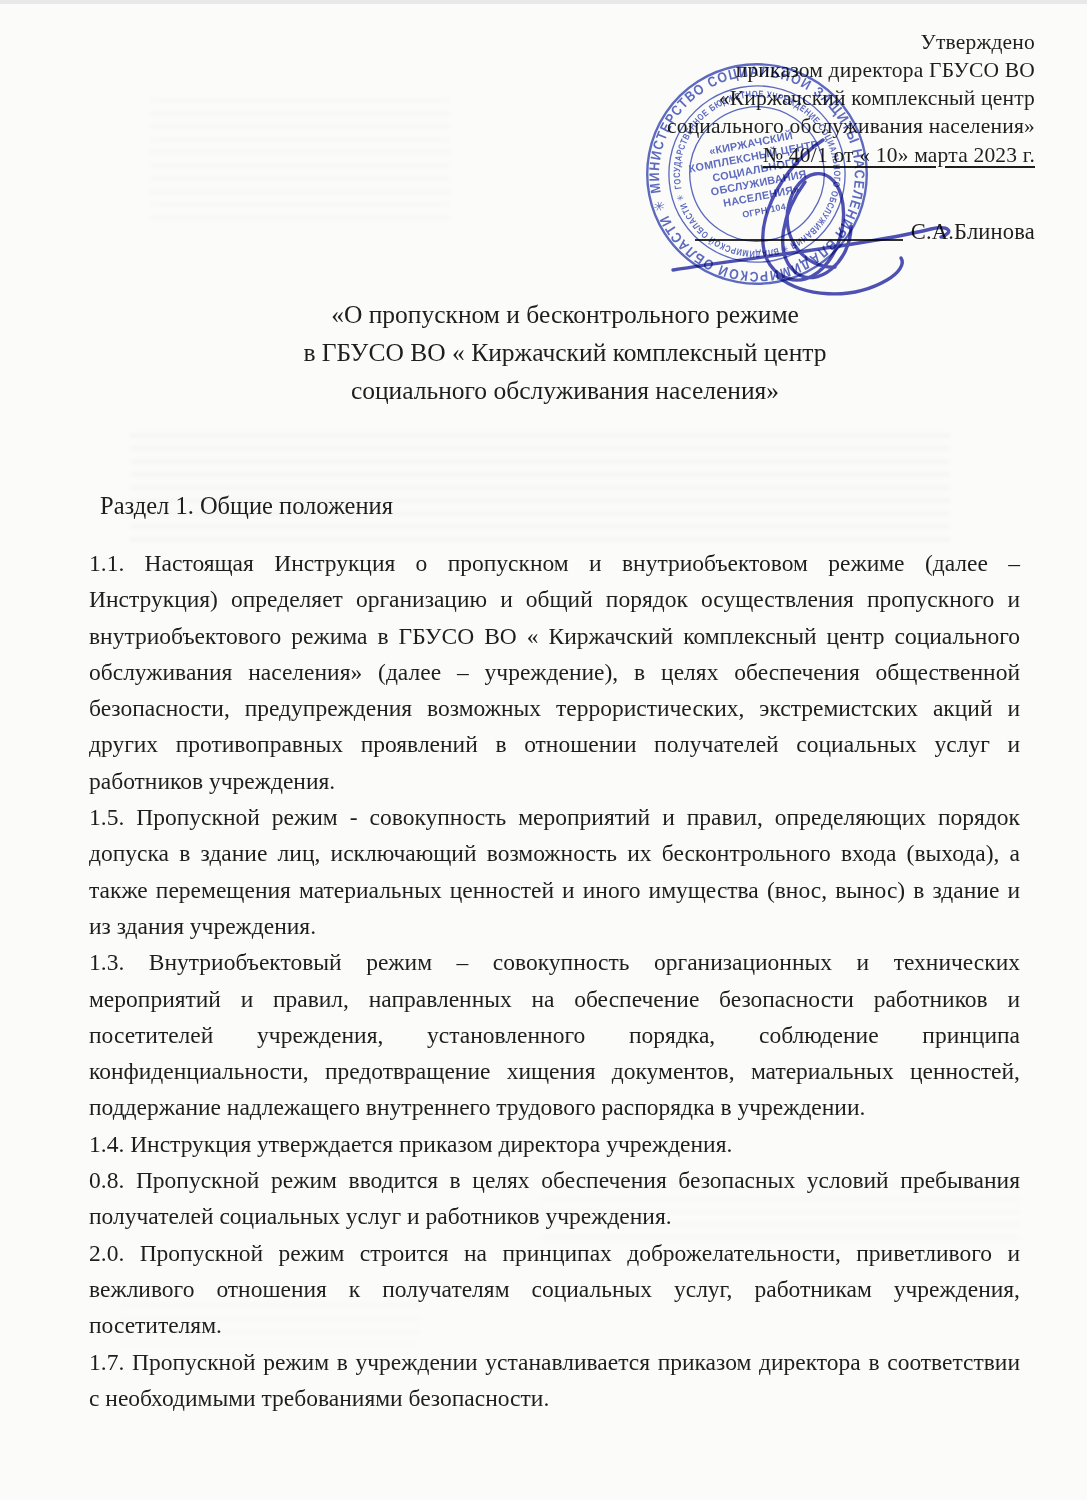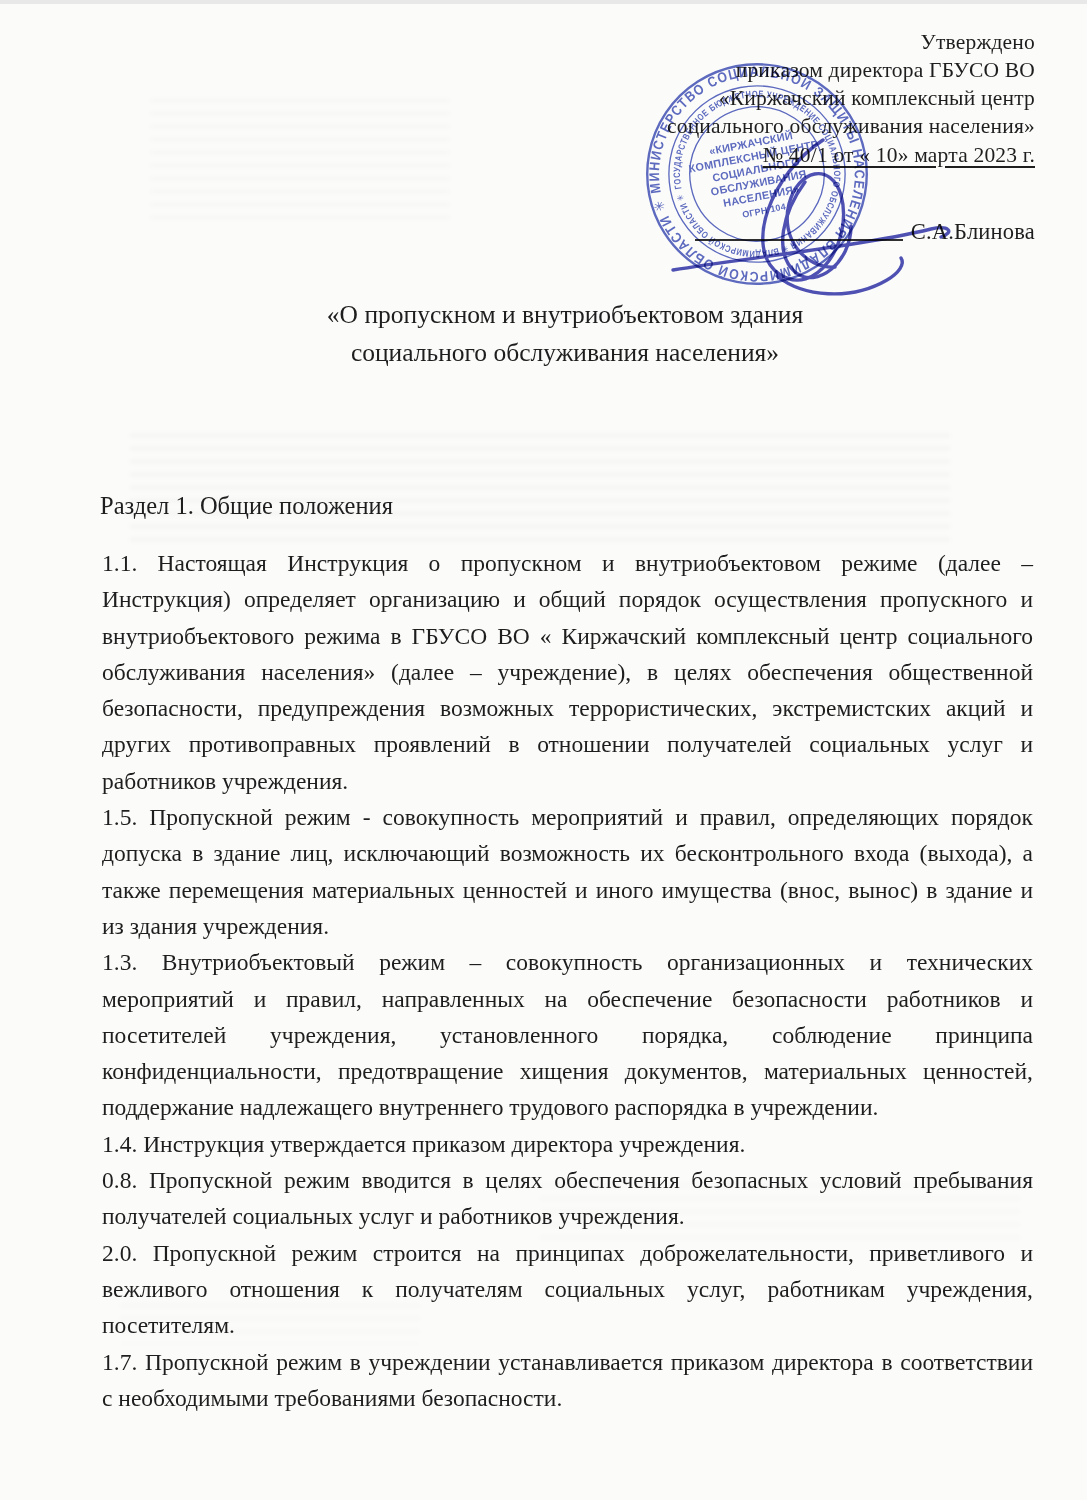--- a/index.html
+++ b/index.html
@@ -106,21 +106,21 @@
     left: 100px;
     width: 930px;
     text-align: left;
     font-size: 24.5px;
   }
 
   
   .body-text {
     position: absolute;
     top: 541px;
-    left: 102px;
+    left: 89px;
     width: 931px;
     font-size: 23.5px;
     line-height: 36.3px;
     text-align: justify;
   }
   .body-text p { margin: 0; }
 
   
   .artifact {
     position: absolute;
@@ -179,21 +179,22 @@
 
   <svg class="pen" viewBox="0 0 330 190" aria-hidden="true">
     <path d="M168,18 C116,52 88,126 124,152 C160,177 199,120 186,73 C176,40 143,47 134,82 C125,116 150,147 180,145"></path>
     <path d="M150,60 C128,90 118,130 140,150 C162,168 196,140 196,104"></path>
     <path d="M18,148 C92,136 206,124 276,107 C294,103 300,110 286,115"></path>
     <path d="M122,154 C148,175 196,179 232,158 C244,151 250,142 246,136"></path>
   </svg>
 
   <div class="title-block">
     <div class="doc-subtitle-wrap">
-      <div class="doc-subtitle">«О пропускном и внутриобъектовом здания</div>
+      <div class="doc-subtitle">«О пропускном и бесконтрольного режиме</div>
+      <div class="doc-subtitle">в ГБУСО ВО « Киржачский комплексный центр</div>
       <div class="doc-subtitle">социального обслуживания населения»</div>
     </div>
   </div>
 
   <div class="section-heading">Раздел 1. Общие положения</div>
 
   <div class="body-text">
     <p>1.1. Настоящая Инструкция о пропускном и внутриобъектовом режиме (далее – Инструкция) определяет организацию и общий порядок осуществления пропускного и внутриобъектового режима в ГБУСО ВО « Киржачский комплексный центр социального обслуживания населения» (далее – учреждение), в целях обеспечения общественной безопасности, предупреждения возможных террористических, экстремистских акций и других противоправных проявлений в отношении получателей социальных услуг и работников учреждения.</p>
     <p>1.5. Пропускной режим - совокупность мероприятий и правил, определяющих порядок допуска в здание лиц, исключающий возможность их бесконтрольного входа (выхода), а также перемещения материальных ценностей и иного имущества (внос, вынос) в здание и из здания учреждения.</p>
     <p>1.3. Внутриобъектовый режим – совокупность организационных и технических мероприятий и правил, направленных на обеспечение безопасности работников и посетителей учреждения, установленного порядка, соблюдение принципа конфиденциальности, предотвращение хищения документов, материальных ценностей, поддержание надлежащего внутреннего трудового распорядка в учреждении.</p>

